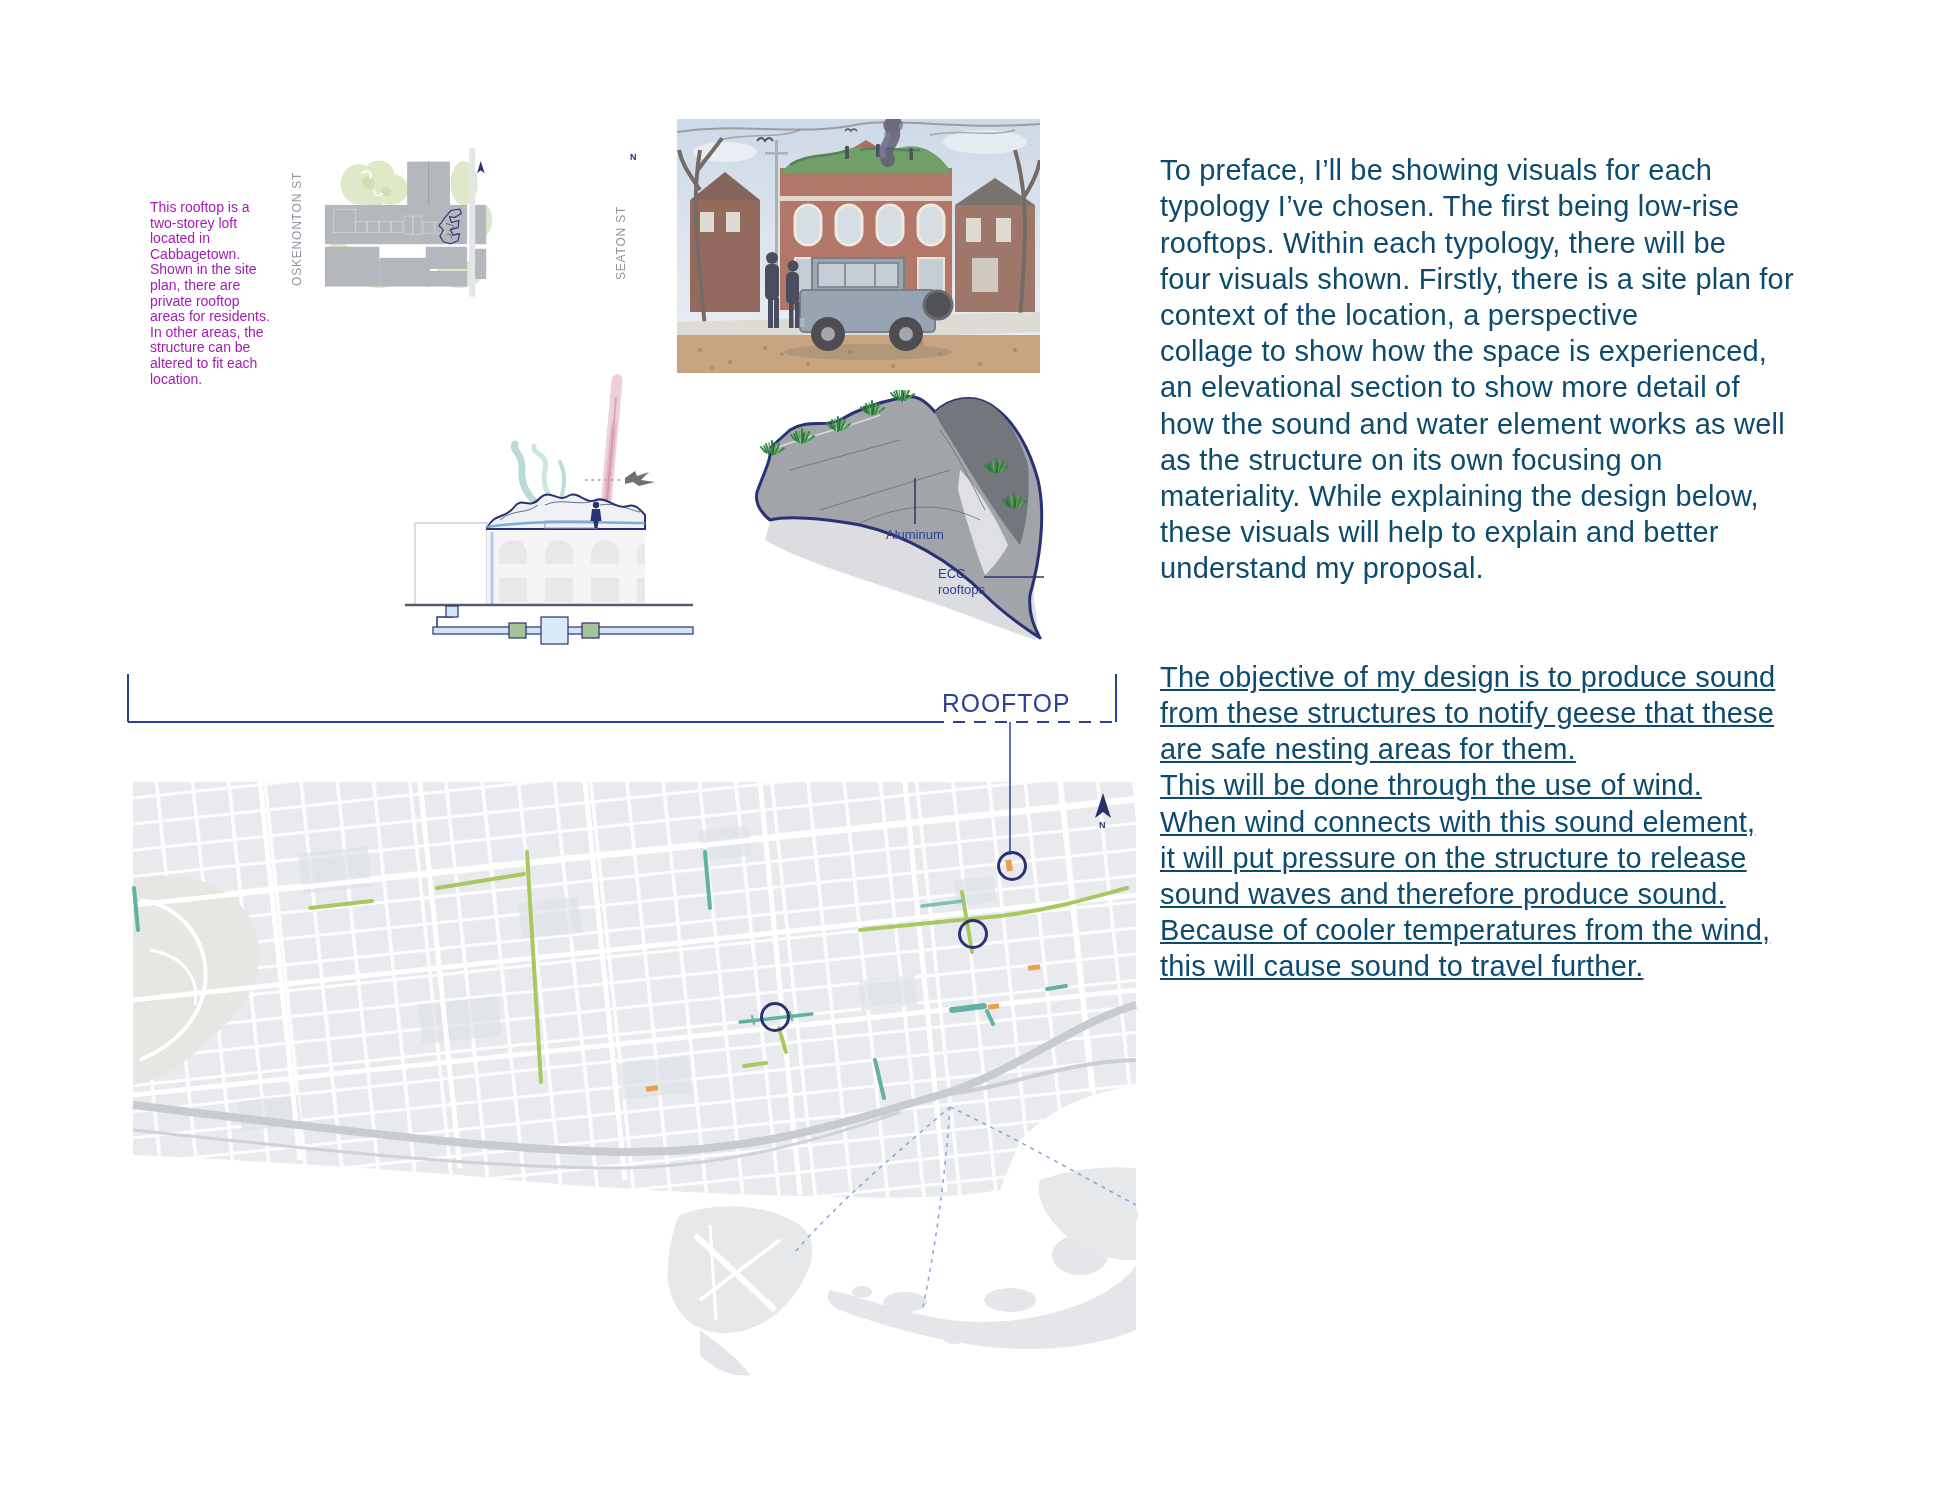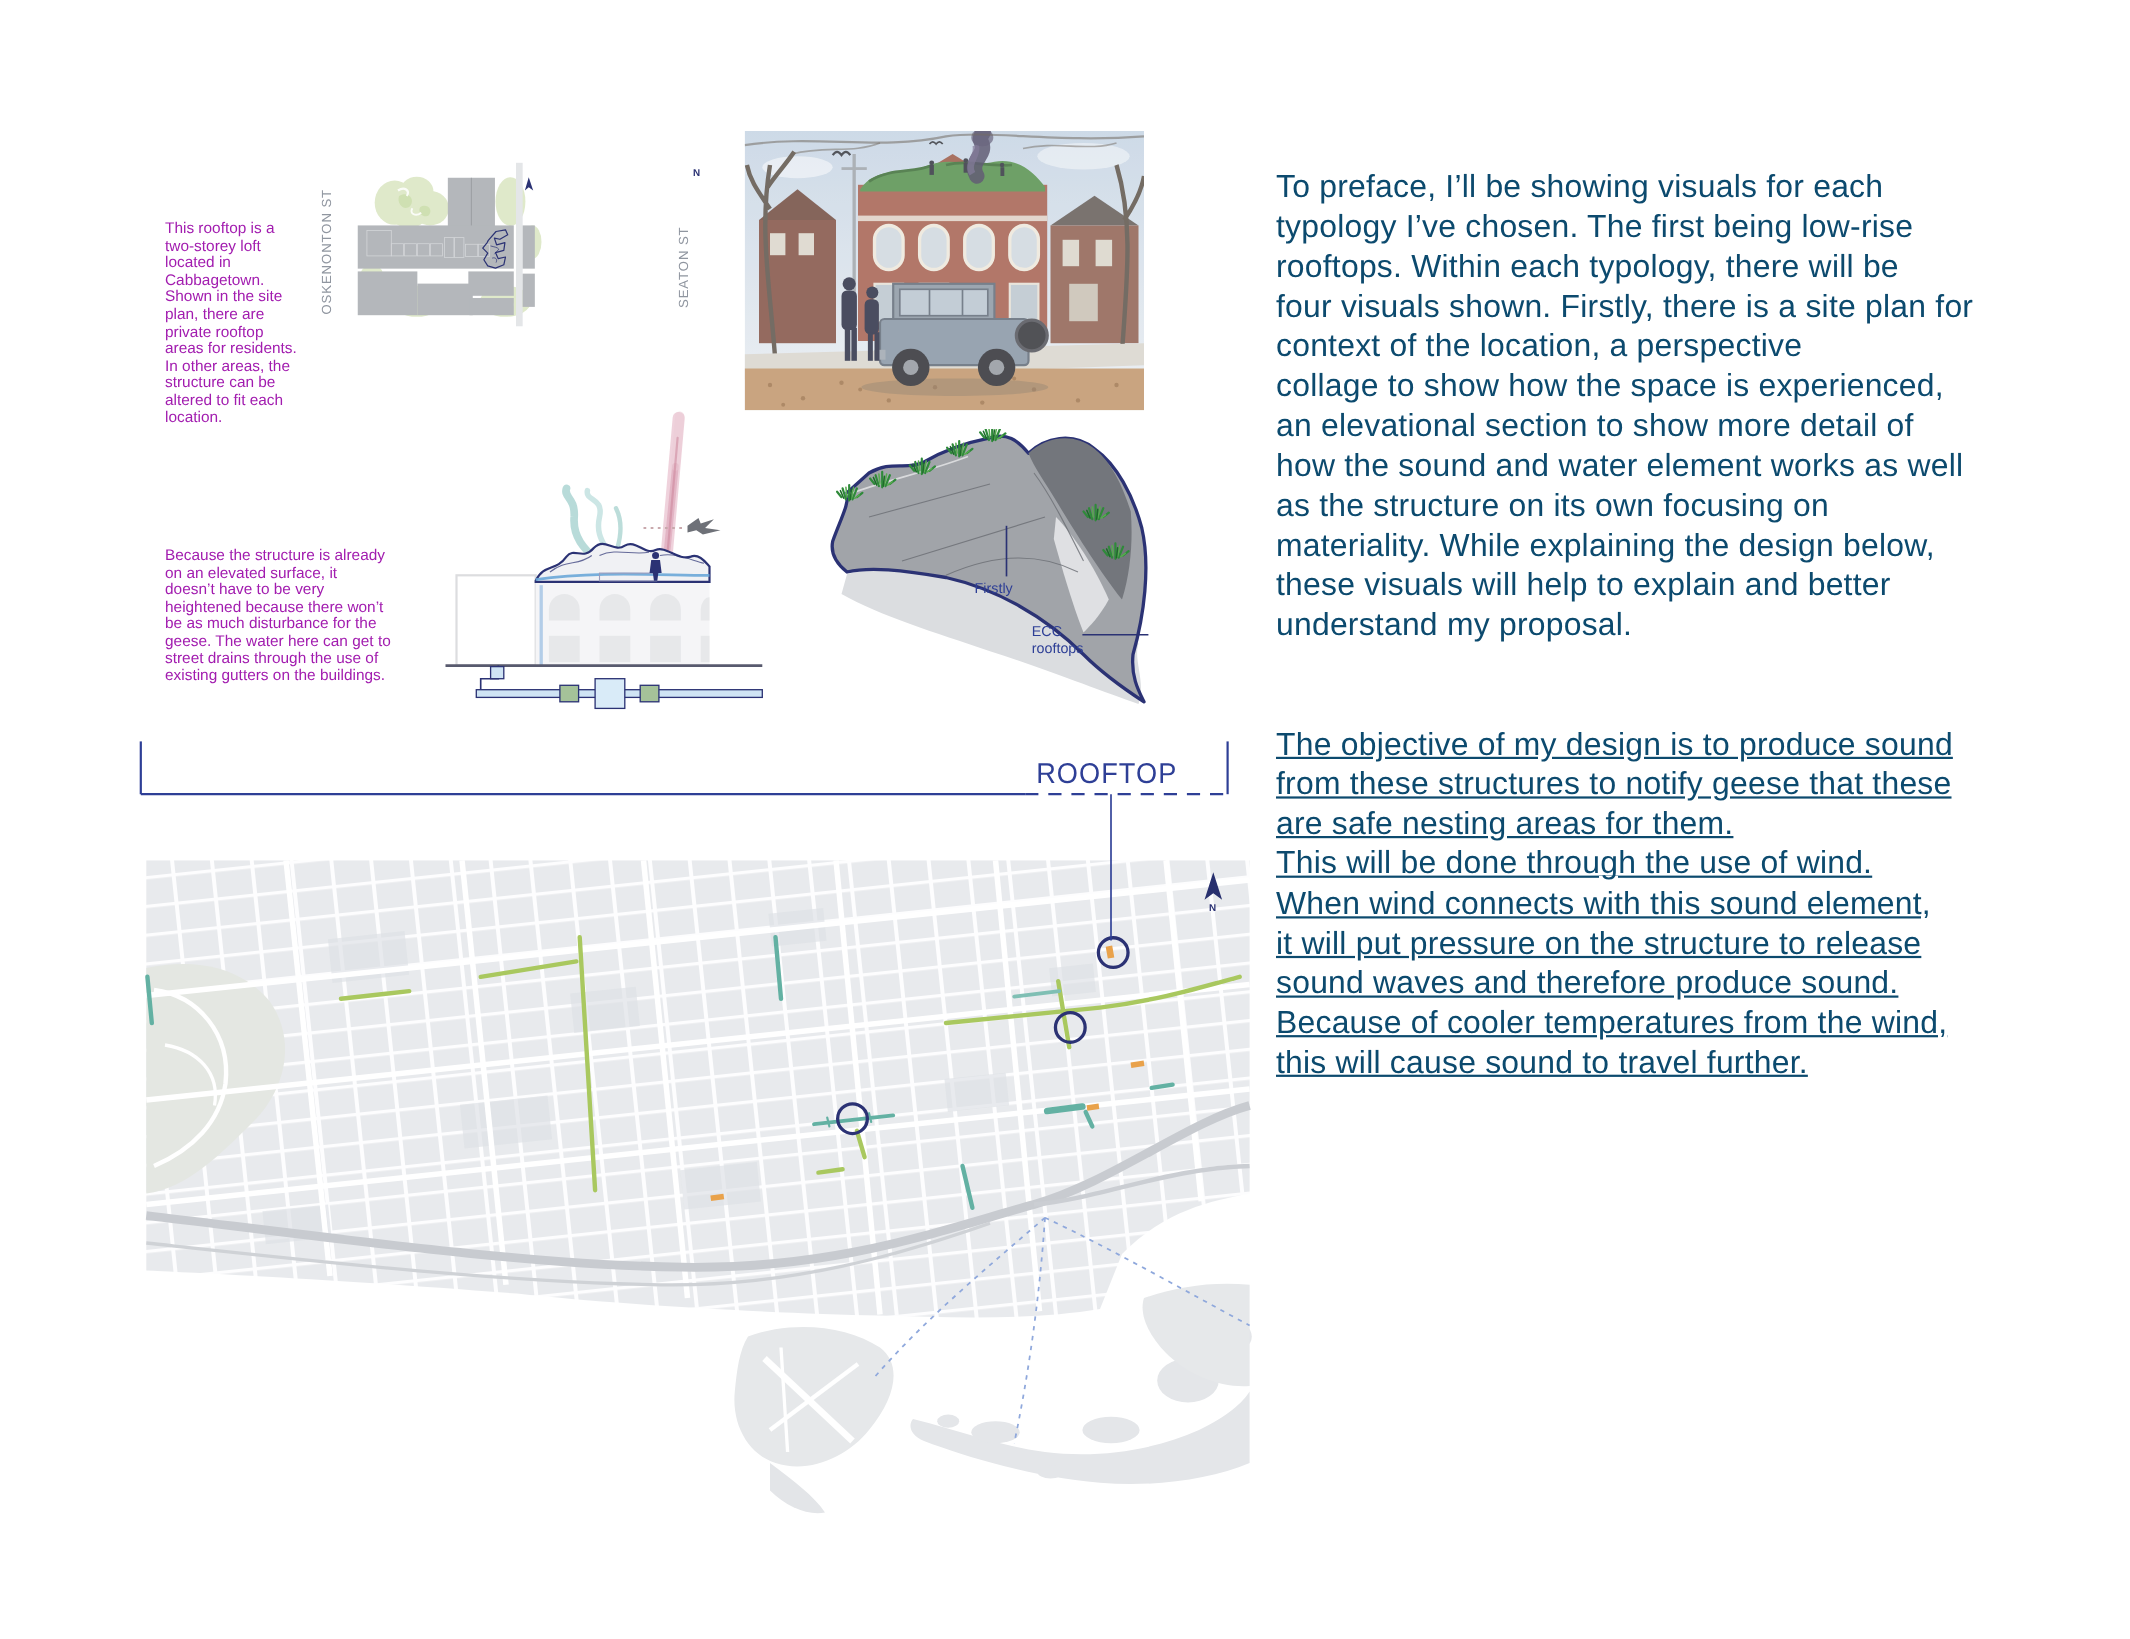--- a/index.html
+++ b/index.html
@@ -29,28 +29,20 @@
 located in
 Cabbagetown.
 Shown in the site
 plan, there are
 private rooftop
 areas for residents.
 In other areas, the
 structure can be
 altered to fit each
 location.</div>
-  <div class="abs annot annot2">Because the structure is already
-on an elevated surface, it
-doesn’t have to be very
-heightened because there won’t
-be as much disturbance for the
-geese. The water here can get to
-street drains through the use of
-existing gutters on the buildings.</div>
 
   <svg class="abs" style="left:325px;top:100px;" width="330" height="295" viewBox="325 100 655 395">
     <g fill="#dfe9ca">
       <ellipse cx="392" cy="172" rx="36" ry="40"></ellipse>
       <ellipse cx="432" cy="152" rx="30" ry="27"></ellipse>
       <ellipse cx="456" cy="182" rx="34" ry="31"></ellipse>
       <ellipse cx="418" cy="196" rx="30" ry="22"></ellipse>
       <ellipse cx="601" cy="170" rx="27" ry="44"></ellipse>
       <ellipse cx="641" cy="243" rx="16" ry="30"></ellipse>
       <ellipse cx="351" cy="300" rx="20" ry="15"></ellipse>
@@ -290,21 +282,21 @@
       <g transform="translate(996,470)">
           <use href="#tuft"></use>
         </g>
       <g transform="translate(1014,505)">
           <use href="#tuft"></use>
         </g>
     </g>
     <line x1="915" y1="478" x2="915" y2="524" stroke="#2b3274" stroke-width="1.5"></line>
     <line x1="984" y1="577" x2="1044" y2="577" stroke="#2b3274" stroke-width="1.5"></line>
   </svg>
-  <div class="abs matlabel" style="left:886px;top:527px;">Firstly</div>
+  <div class="abs matlabel" style="left:886px;top:527px;">Aluminum</div>
   <div class="abs matlabel" style="left:938px;top:566px;">ECC
 rooftops</div>
 
   <svg class="abs" style="left:130px;top:782px;" width="1010" height="618" viewBox="130 782 1010 618">
     <defs>
       <pattern id="grid" width="36" height="26" patternUnits="userSpaceOnUse" patternTransform="rotate(-6)">
         <rect width="36" height="26" fill="#e8eaed"></rect>
         <rect width="36" height="3" fill="#fdfdfe"></rect>
         <rect width="3.6" height="26" fill="#fdfdfe"></rect>
       </pattern>

